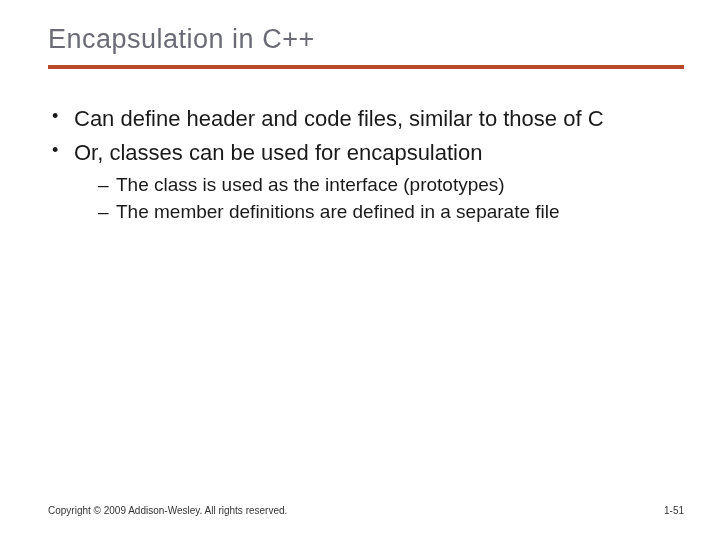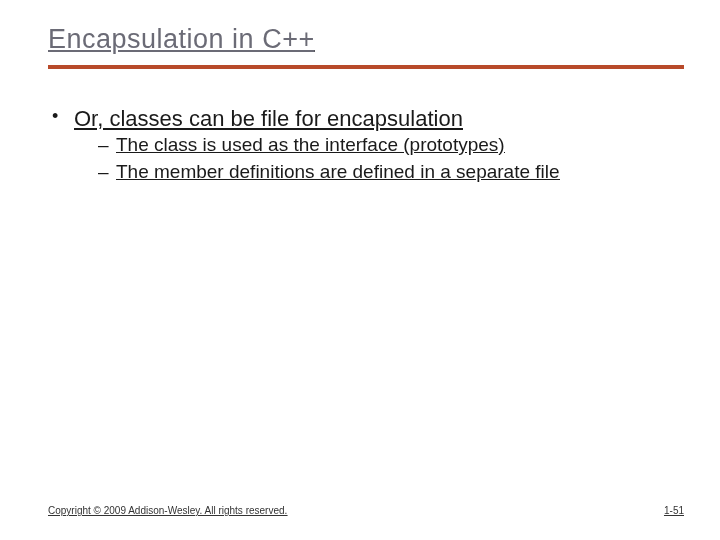--- a/index.html
+++ b/index.html
@@ -1,15 +1,15 @@
 <!DOCTYPE html>
 <html><head>
 <meta charset="utf-8">
 <style>
-  * { margin: 0; padding: 0; box-sizing: border-box; text-decoration: underline; }
+  * { margin: 0; padding: 0; box-sizing: border-box; }
   html, body { width: 720px; height: 540px; }
   body {
     font-family: Verdana, Geneva, sans-serif;
     background: #ffffff;
     color: #222;
     position: relative;
     padding: 24px 36px 0 48px;
   }
   .title {
     font-size: 27px;
@@ -38,21 +38,21 @@
     content: "•";
     position: absolute;
     left: 4px;
     top: 0;
     font-size: 18px;
     color: #1a1a1a;
   }
   ul.lvl2 {
     list-style: none;
     font-size: 19px;
-    margin: 0 0 10px 24px;
+    margin: 6px 0 10px 24px;
     line-height: 1.3;
   }
   ul.lvl2 > li {
     position: relative;
     padding-left: 18px;
     margin-bottom: 2px;
   }
   ul.lvl2 > li::before {
     content: "–";
     position: absolute;
@@ -72,22 +72,23 @@
     color: #333;
   }
 </style>
 </head>
 <body>
 
 <div class="title">Encapsulation in C++</div>
 <div class="rule"></div>
 
 <ul class="lvl1">
+  <li>Can define header and code files, similar to those of C</li>
   <li>
-    <span>Or, classes can be file for encapsulation</span>
+    <span>Or, classes can be used for encapsulation</span>
     <ul class="lvl2">
       <li>The class is used as the interface (prototypes)</li>
       <li>The member definitions are defined in a separate file</li>
     </ul>
   </li>
 </ul>
 
 <div class="footer">
   <span>Copyright © 2009 Addison-Wesley. All rights reserved.</span>
   <span>1-51</span>

